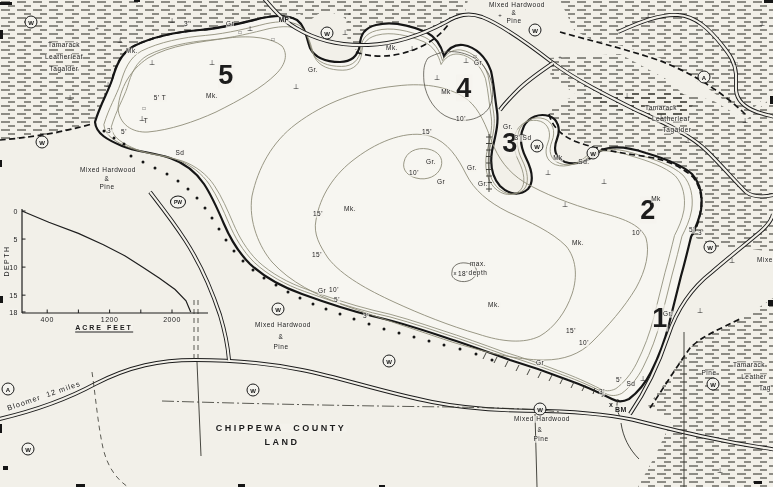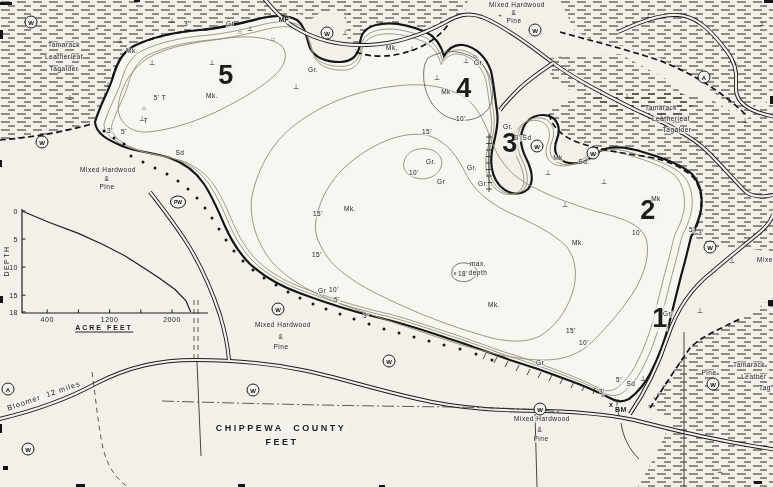--- a/index.html
+++ b/index.html
@@ -201,21 +201,21 @@
       <span class="lb" style="left: 281px; top: 347px;">Pine</span>
       <span class="lb" style="left: 542px; top: 419px;">Mixed Hardwood</span>
       <span class="lb" style="left: 540px; top: 430px;">&amp;</span>
       <span class="lb" style="left: 541px; top: 439px;">Pine</span>
       <span class="lb" style="left: 709px; top: 373px;">Pine</span>
       <span class="lb" style="left: 749px; top: 365px;">Tamarack</span>
       <span class="lb" style="left: 754px; top: 377px;">Leather</span>
       <span class="lb" style="left: 765px; top: 388px;">Tag</span>
       <span class="lb" style="left: 767px; top: 260px;">Mixed</span>
       <span class="lb" style="left: 281px; top: 428px; font-size: 9px; font-weight: 700; letter-spacing: 2.5px;">CHIPPEWA  COUNTY</span>
-      <span class="lb" style="left: 282px; top: 442px; font-size: 9px; font-weight: 700; letter-spacing: 2.5px;">FEET</span>
+      <span class="lb" style="left: 282px; top: 442px; font-size: 9px; font-weight: 700; letter-spacing: 2.5px;">LAND</span>
       <span class="lb" style="left: 44px; top: 396px; font-size: 7.5px; letter-spacing: 1px; transform: translate(-50%, -50%) rotate(-19deg);">Bloomer  12 miles</span>
       <span class="lb" style="left: 226px; top: 75px; font-size: 27px; font-weight: 800;">5</span>
       <span class="lb" style="left: 464px; top: 88px; font-size: 27px; font-weight: 800;">4</span>
       <span class="lb" style="left: 510px; top: 143px; font-size: 27px; font-weight: 800;">3</span>
       <span class="lb" style="left: 648px; top: 210px; font-size: 27px; font-weight: 800;">2</span>
       <span class="lb" style="left: 660px; top: 318px; font-size: 27px; font-weight: 800;">1</span>
       <span class="lb" style="left: 284px; top: 20px; font-weight: 700;">MP</span>
       <span class="lb" style="left: 621px; top: 409px; font-size: 7px; font-weight: 700;">BM</span>
       <span class="lb" style="left: 132px; top: 51px;">Mk.</span>
       <span class="lb" style="left: 212px; top: 96px;">Mk.</span>

